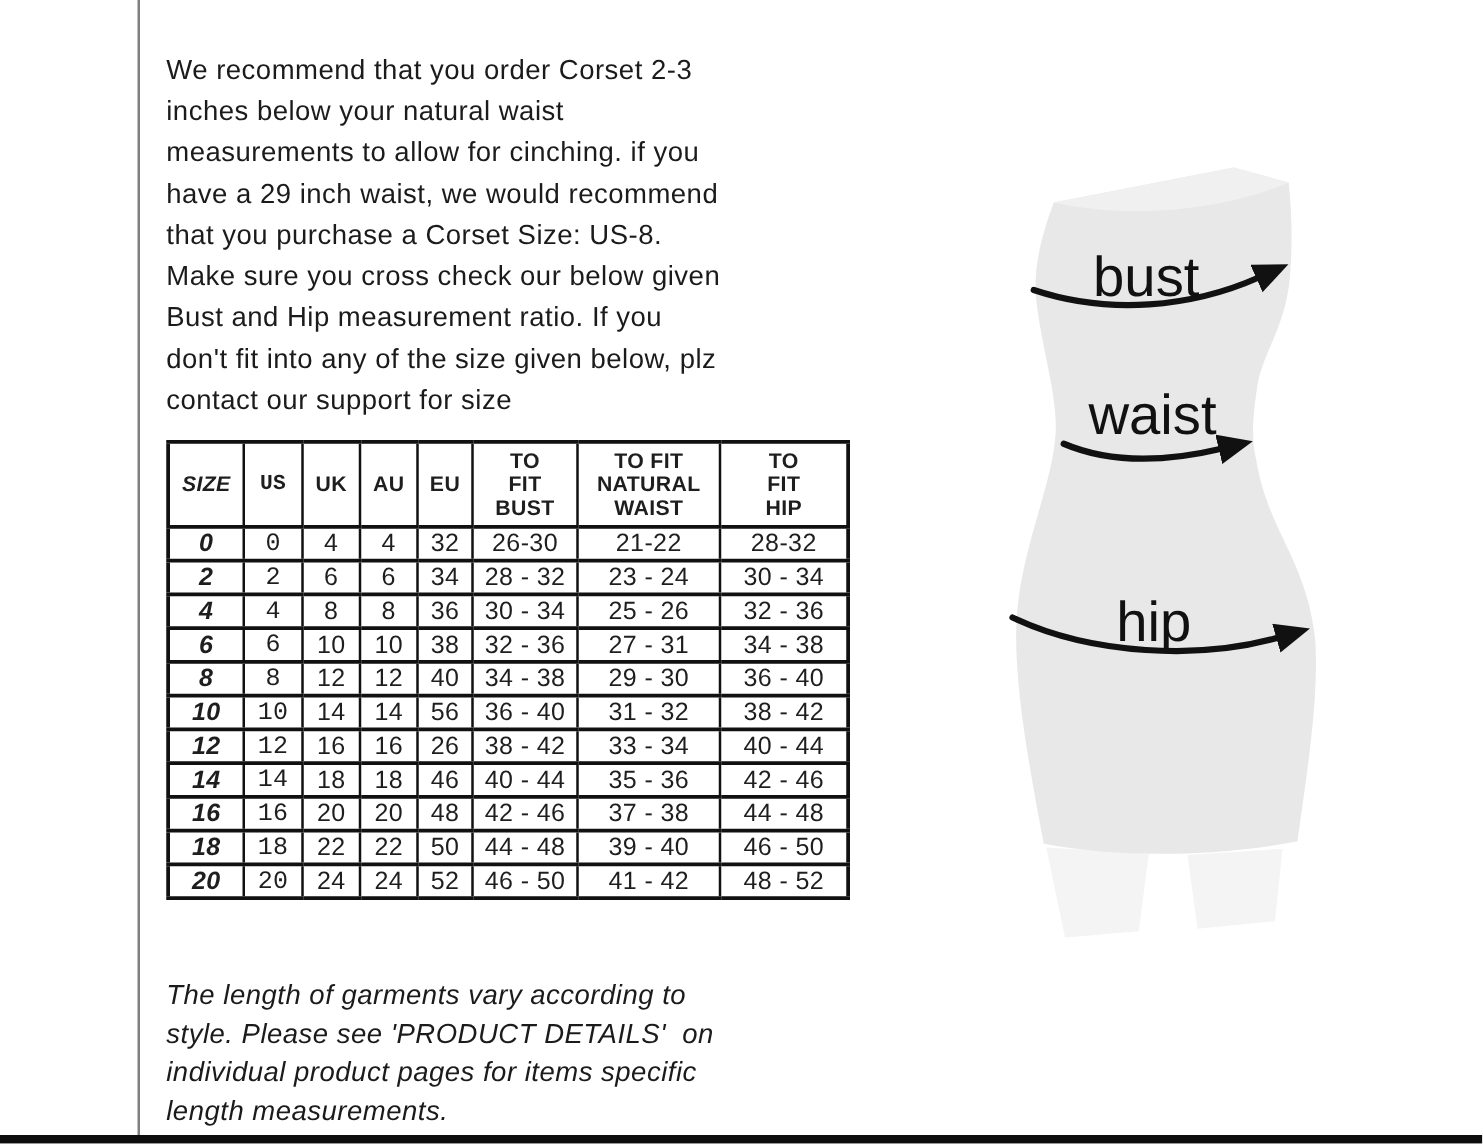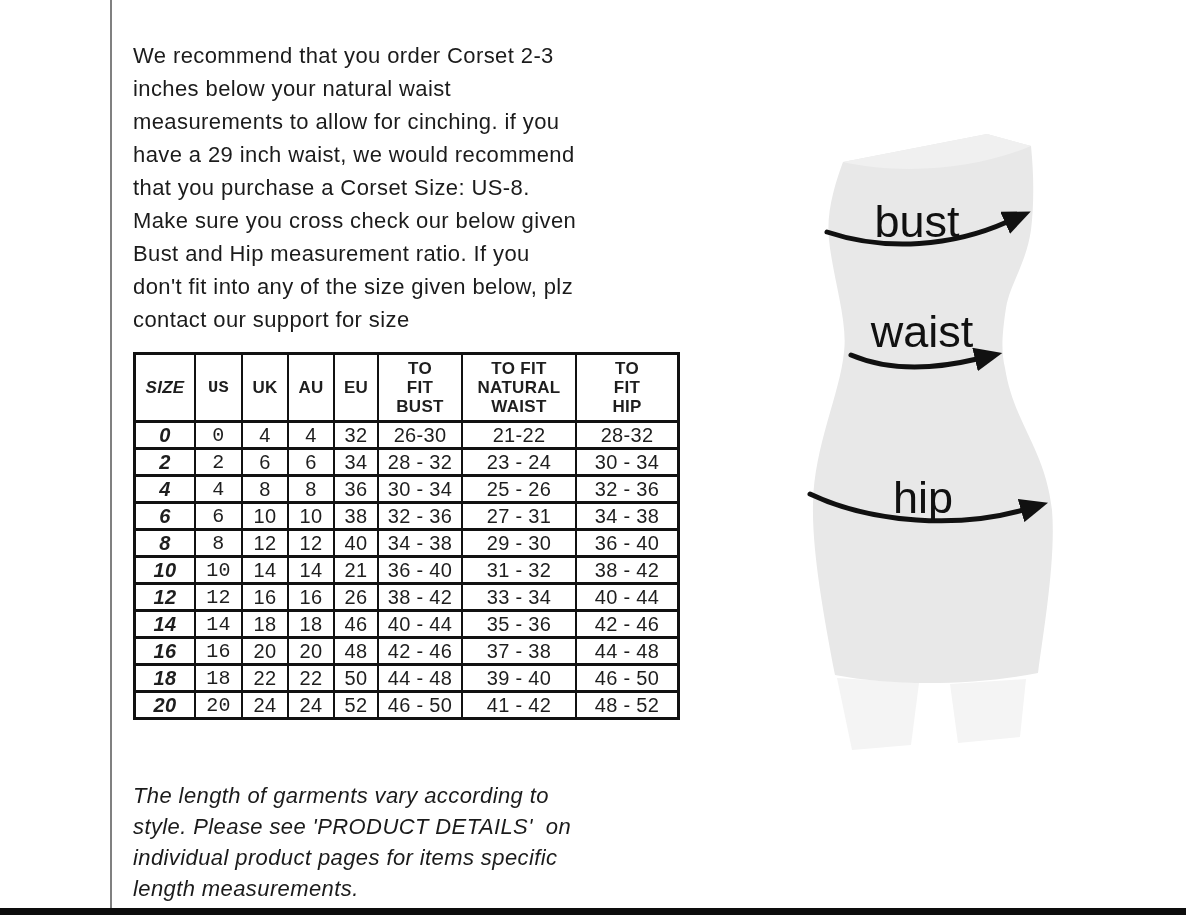--- a/index.html
+++ b/index.html
@@ -171,21 +171,21 @@
           <td>40</td>
           <td>34 - 38</td>
           <td>29 - 30</td>
           <td>36 - 40</td>
         </tr>
         <tr>
           <td>10</td>
           <td>10</td>
           <td>14</td>
           <td>14</td>
-          <td>21</td>
+          <td>56</td>
           <td>36 - 40</td>
           <td>31 - 32</td>
           <td>38 - 42</td>
         </tr>
         <tr>
           <td>12</td>
           <td>12</td>
           <td>16</td>
           <td>16</td>
           <td>26</td>

